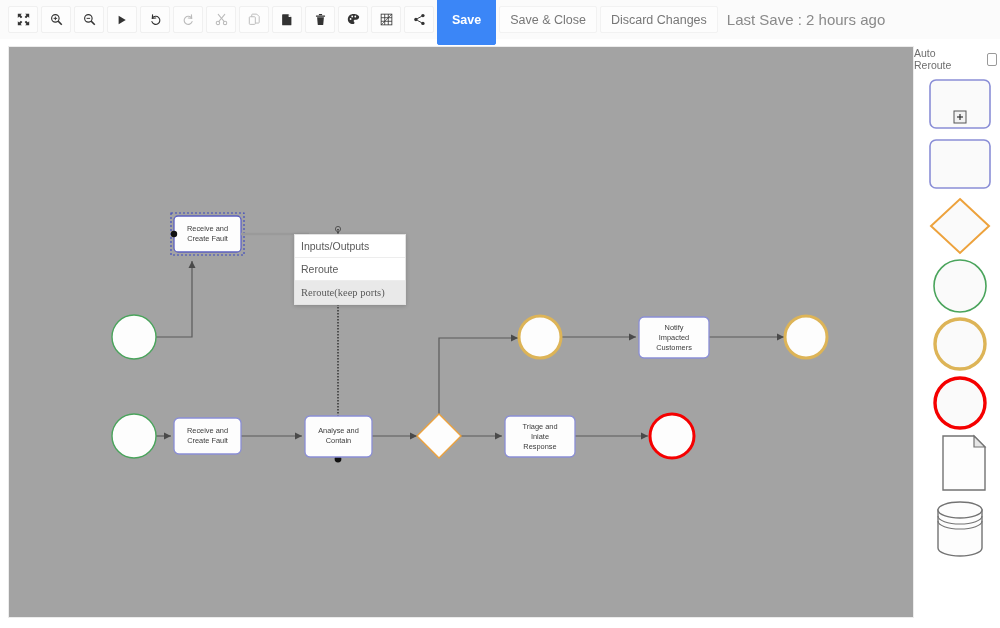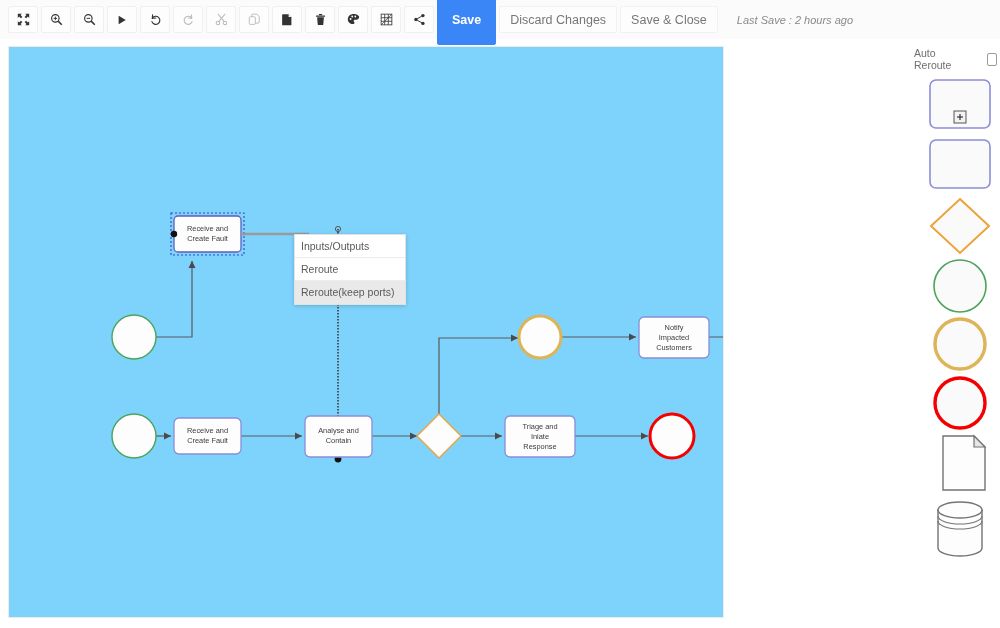--- a/index.html
+++ b/index.html
@@ -41,28 +41,28 @@
     border-radius:2px;
     display:flex;align-items:center;justify-content:center;
     font-size:12.5px;color:#777;
     cursor:pointer;white-space:nowrap;
   }
   .tb-text.primary{
     background:#3b86f7;border-color:#3b86f7;color:#fff;font-weight:bold;
     padding:12px 14px;
   }
   .tb-last{
-    font-size:11px;color:#8a8a8a;margin-left:16px;white-space:nowrap;font-style:italic;
+    font-size:15px;color:#8a8a8a;margin-left:6px;white-space:nowrap;
   }
 
   
   #canvas{
     position:absolute;left:8px;top:46px;
-    width:716px;height:572px;
-    background:#7dd3fc;
+    width:906px;height:572px;
+    background:#a3a3a3;
     border:1px solid #ececec;
     box-sizing:border-box;
     overflow:hidden;
   }
   #canvas svg{position:absolute;left:0;top:0;}
 
   .node-label{
     font-family:"Liberation Sans", sans-serif;
     font-size:7.4px;
     fill:#3b3b3b;
@@ -81,21 +81,21 @@
   .ctx-item{
     height:23px;line-height:23px;
     padding:0 6px;
     color:#5a5a5a;
     border-bottom:1px solid #ededed;
     white-space:nowrap;
     cursor:pointer;
     box-sizing:border-box;
   }
   .ctx-item:last-child{border-bottom:none;}
-  .ctx-item.hover{background:#e9e9e9;width:110px;}
+  .ctx-item.hover{background:#e9e9e9;width:110px;font-family:Liberation Serif, serif;}
   .ctx-item.wide{width:110px;}
 
   
   #palette{
     position:absolute;left:914px;top:46px;
     width:86px;height:572px;
     background:#ffffff;
     box-sizing:border-box;
   }
   #autoreroute{
@@ -220,22 +220,22 @@
     <svg width="13" height="13" viewBox="0 0 16 16" fill="#333">
       <circle cx="12.2" cy="3.2" r="2.1"></circle>
       <circle cx="3.6" cy="8" r="2.1"></circle>
       <circle cx="12.2" cy="12.8" r="2.1"></circle>
       <line x1="5.2" y1="7" x2="10.8" y2="4" stroke="#333" stroke-width="1.2"></line>
       <line x1="5.2" y1="9" x2="10.8" y2="12" stroke="#333" stroke-width="1.2"></line>
     </svg>
   </div>
 
   <div class="tb-text primary">Save</div>
+  <div class="tb-text">Save &amp; Close</div>
   <div class="tb-text">Discard Changes</div>
-  <div class="tb-text">Save &amp; Close</div>
   <div class="tb-last">Last Save : 2 hours ago</div>
 </div>
 
 <div id="canvas">
   <svg width="906" height="572" viewBox="0 0 906 572">
     <defs>
       <marker id="arw" markerWidth="7" markerHeight="7" refX="6" refY="3" orient="auto">
         <path d="M0,0 L6,3 L0,6 z" fill="#4a4a4a"></path>
       </marker>
     </defs>

